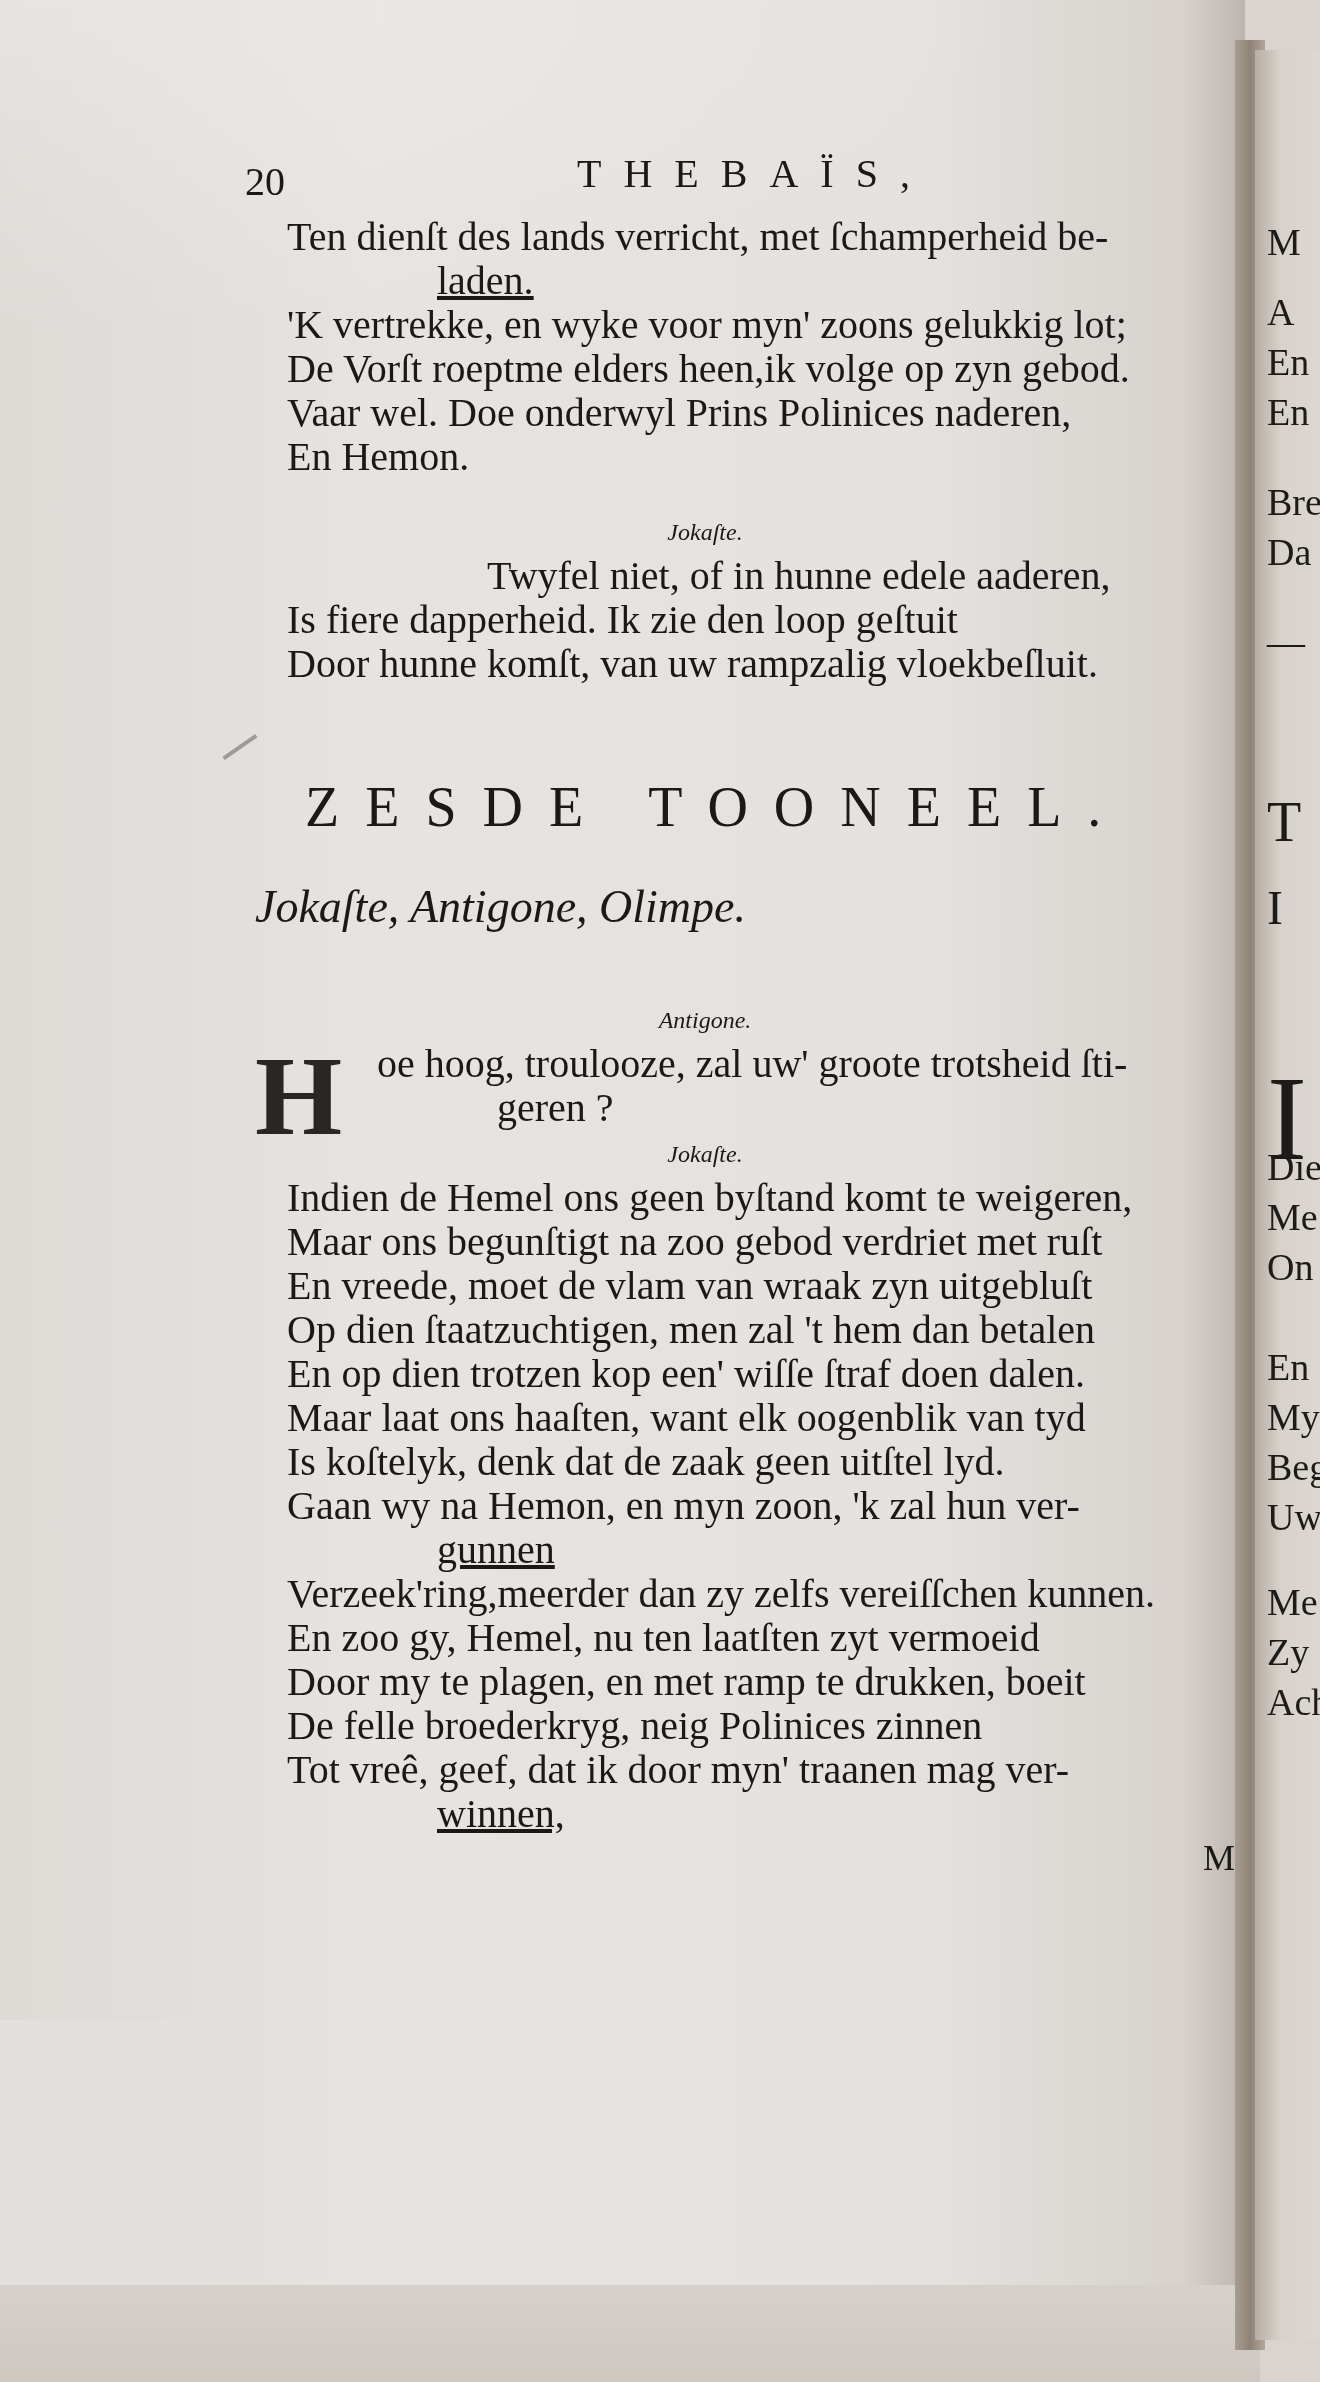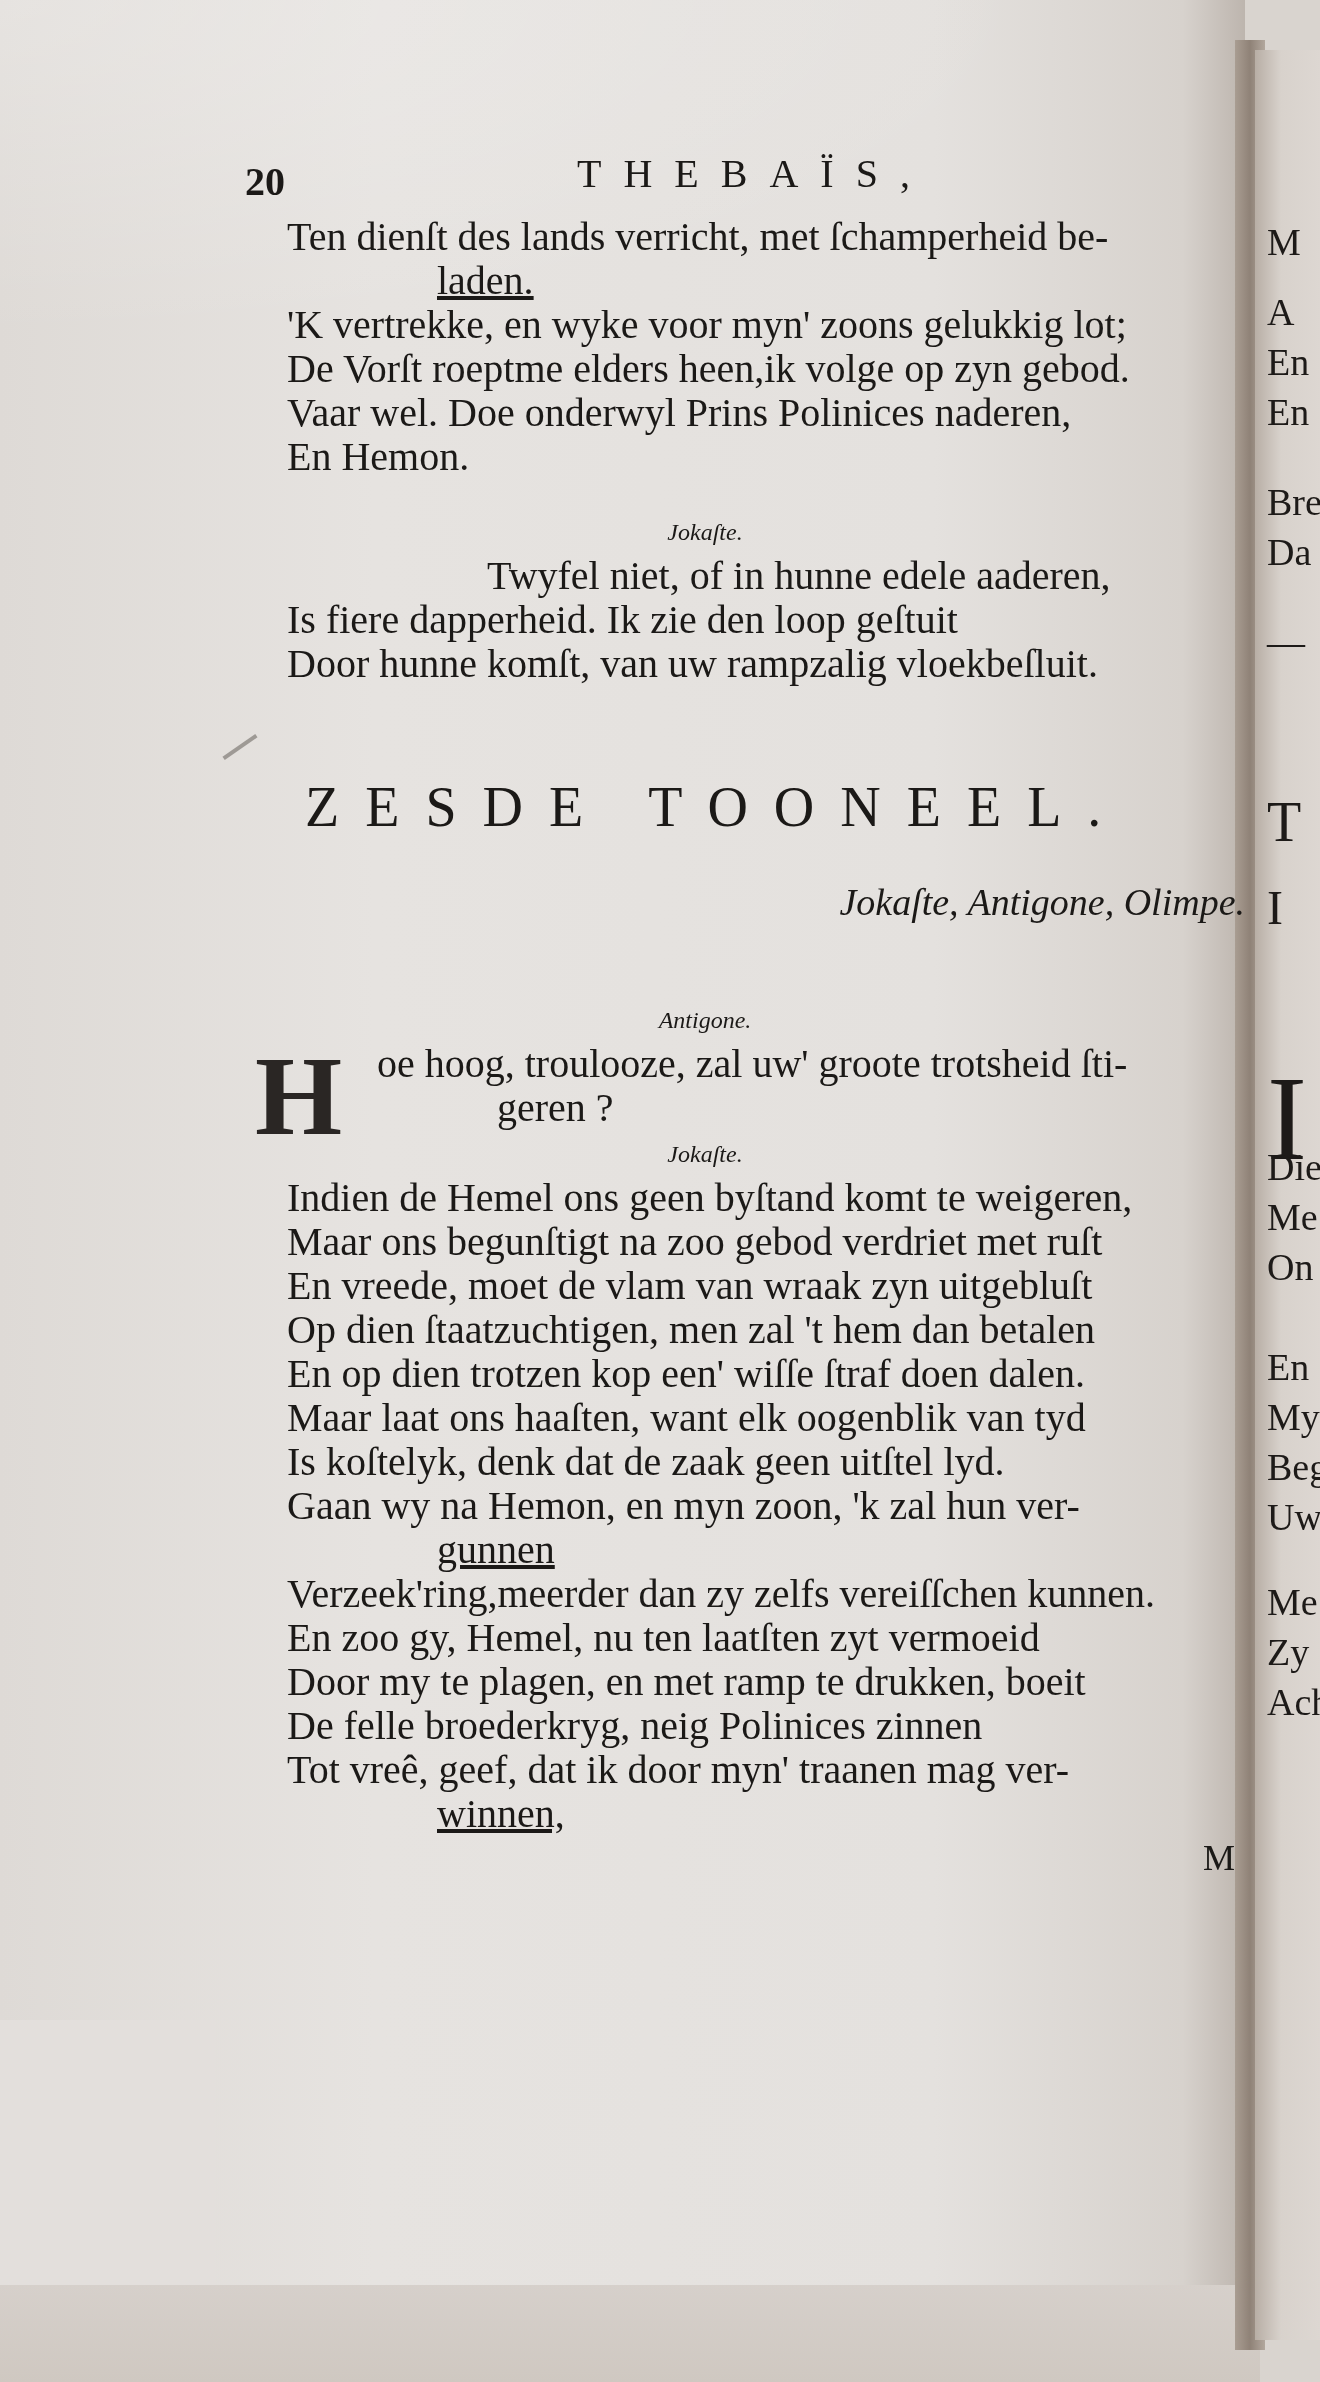--- a/index.html
+++ b/index.html
@@ -35,42 +35,42 @@
     overflow: hidden;
   }
   .next-page .frag {
     position: absolute; left: 12px; font-size: 38px; white-space: nowrap; color: #1d1a18;
   }
   .next-page .big { font-size: 120px; }
 
   .header {
     position: absolute; top: 150px; left: 245px; width: 980px; height: 60px;
   }
-  .page-number { position: absolute; left: 0; top: 8px; font-size: 40px; font-weight: bold; }
+  .page-number { position: absolute; left: 0; top: 8px; font-size: 40px; }
   .running-title {
     position: absolute; left: 332px; top: 0; font-size: 40px; letter-spacing: 22px;
   }
   .text-block { position: absolute; left: 255px; width: 990px; }
   .line {
     font-size: 40px; line-height: 44px; white-space: nowrap; overflow: hidden;
     height: 44px;
     margin-left: 32px;
   }
   .line.indent { padding-left: 150px; text-decoration: underline; }
   .speaker {
     font-style: italic; font-size: 24px; line-height: 44px; height: 44px;
     text-align: center; width: 900px;
   }
   .scene-title {
     position: absolute; top: 775px; left: 305px; font-size: 56px; letter-spacing: 26px;
     white-space: nowrap;
   }
   .cast {
-    position: absolute; top: 880px; left: 255px; width: 990px; text-align: right;
-    font-style: italic; font-size: 38px;
+    position: absolute; top: 880px; left: 255px; width: 990px; text-align: left;
+    font-style: italic; font-size: 46px;
   }
   .drop-cap-wrap { position: relative; }
   .drop-cap {
     position: absolute; left: 0; top: 4px; font-size: 112px; line-height: 100px;
     color: #2a2624; font-weight: bold;
   }
   .pencil-mark {
     position: absolute; left: 220px; top: 745px; width: 40px; height: 4px;
     background: #6f6a66; transform: rotate(-35deg); opacity: 0.6;
   }

